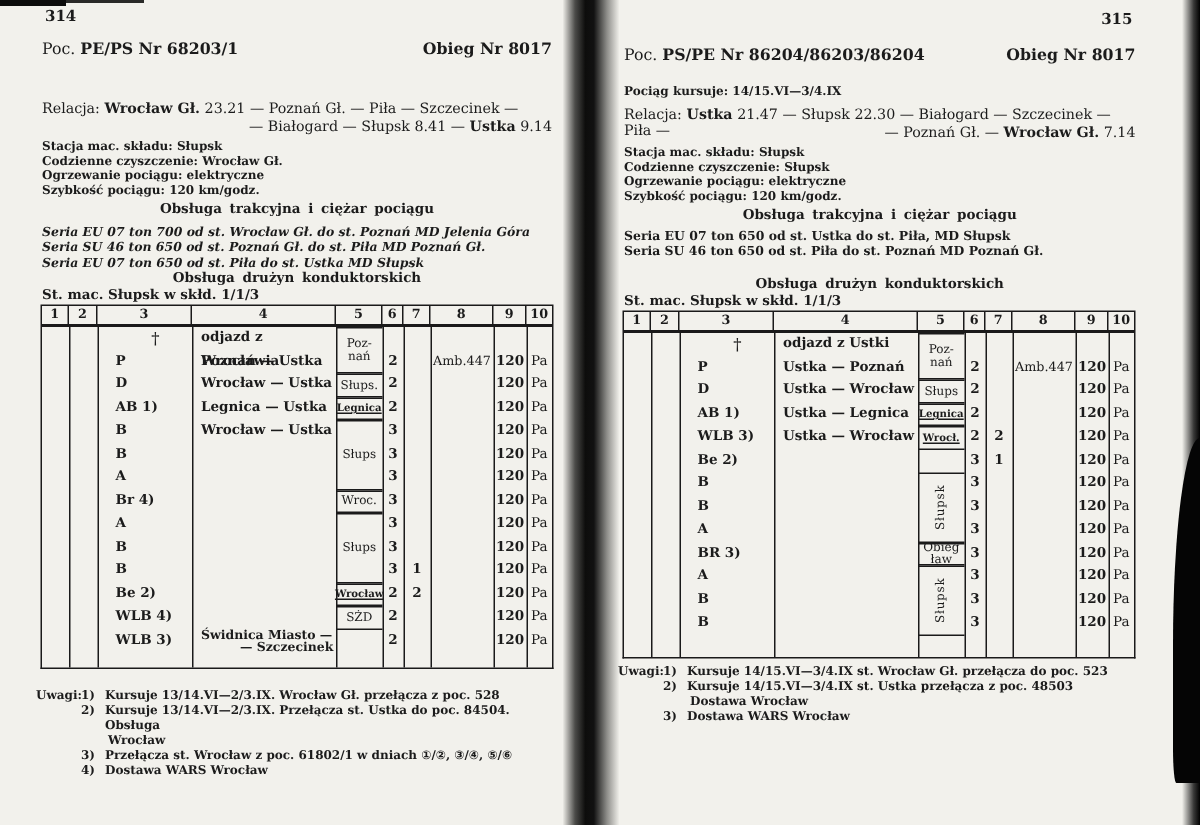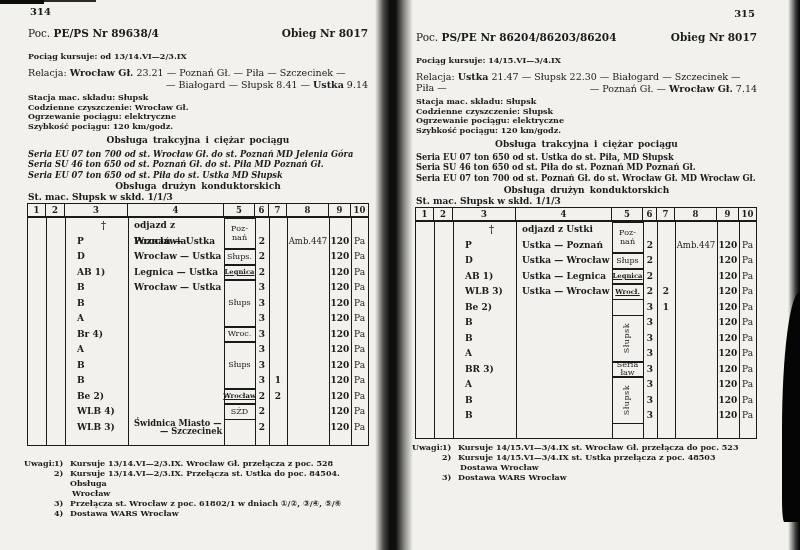--- a/index.html
+++ b/index.html
@@ -58,24 +58,23 @@
           border-radius:100% 0 0 12%/60% 0 0 10%;}
   .corner-tl{position:absolute;top:0;left:0;width:44px;height:4px;background:#0c0c0c;}
   .corner-tl2{position:absolute;top:0;left:44px;width:52px;height:2px;background:#2a2a28;}
 </style>
 </head>
 <body>
 
 <div class="page" id="pageL">
   <div class="abs pagenum" style="top:6px;left:2px;width:60px;">314</div>
   <div class="abs pocline" style="top:27px;">
-    <span><span class="pfx">Poc.</span>&nbsp;<span class="b">PE/PS Nr 89638/4</span></span>
+    <span><span class="pfx">Poc.</span>&nbsp;<span class="b">PE/PS Nr 68203/1</span></span>
     <span class="obieg">Obieg Nr 8017</span>
   </div>
-  <div class="abs kursuje" style="top:51px;">Pociąg kursuje: od 13/14.VI—2/3.IX</div>
   <div class="abs rel" style="top:67px;"><span>Relacja: </span><span class="b">Wrocław Gł.</span><span> 23.21 — Poznań Gł. — Piła — Szczecinek —</span></div>
   <div class="abs rel rel2" style="top:79px;"><span>— Białogard — Słupsk 8.41 — </span><span class="b">Ustka</span><span> 9.14</span></div>
   <div class="abs info" style="top:93px;">
     <div>Stacja mac. składu: Słupsk</div>
     <div>Codzienne czyszczenie: Wrocław Gł.</div>
     <div>Ogrzewanie pociągu: elektryczne</div>
     <div>Szybkość pociągu: 120 km/godz.</div>
   </div>
   <div class="abs sect" style="top:135px;">Obsługa trakcyjna i ciężar pociągu</div>
   <div class="abs seria" style="top:149px;font-style:italic;">
@@ -235,21 +234,20 @@
   <div class="abs info" style="top:97px;">
     <div>Stacja mac. składu: Słupsk</div>
     <div>Codzienne czyszczenie: Słupsk</div>
     <div>Ogrzewanie pociągu: elektryczne</div>
     <div>Szybkość pociągu: 120 km/godz.</div>
   </div>
   <div class="abs sect" style="top:139px;">Obsługa trakcyjna i ciężar pociągu</div>
   <div class="abs seria" style="top:152px;">
     <div>Seria EU 07 ton 650 od st. Ustka do st. Piła, MD Słupsk</div>
     <div>Seria SU 46 ton 650 od st. Piła do st. Poznań MD Poznań Gł.</div>
-    <div>Seria EU 07 ton 700 od st. Poznań Gł. do st. Wrocław Gł. MD Wrocław Gł.</div>
   </div>
   <div class="abs sect" style="top:185px;">Obsługa drużyn konduktorskich</div>
   <div class="abs stmac" style="top:196px;">St. mac. Słupsk w skłd. 1/1/3</div>
   <div class="ttable" style="top:207px;">
     <div class="thead" style="width: 340px;">
         <div class="th" style="width: 18px;">1</div>
         <div class="th" style="width: 19px;">2</div>
         <div class="th" style="width: 63px;">3</div>
         <div class="th" style="width: 96px;">4</div>
         <div class="th" style="width: 31px;">5</div>
@@ -336,21 +334,21 @@
         <div class="c5box cond" style="left: 196px; top: 46.5px; width: 31px; height: 15.5px;">
           <div>Legnica</div>
         </div>
         <div class="c5box cond" style="left: 196px; top: 62px; width: 31px; height: 15.5px;">
           <div>Wrocł.</div>
         </div>
         <div class="c5box vert" style="left: 196px; top: 93px; width: 31px; height: 46.5px;">
           <span>Słupsk</span>
         </div>
         <div class="c5box" style="left: 196px; top: 139.5px; width: 31px; height: 15.5px;">
-          <div>Seria</div>
+          <div>Obieg</div>
           <div>ław</div>
         </div>
         <div class="c5box vert" style="left: 196px; top: 155px; width: 31px; height: 46.5px;">
           <span>Słupsk</span>
         </div>
       </div>
   </div>
   <div class="abs uwagi" style="top:442px;left:-4px;">
     <span class="ulabel">Uwagi:</span>
     <div class="uitems">

